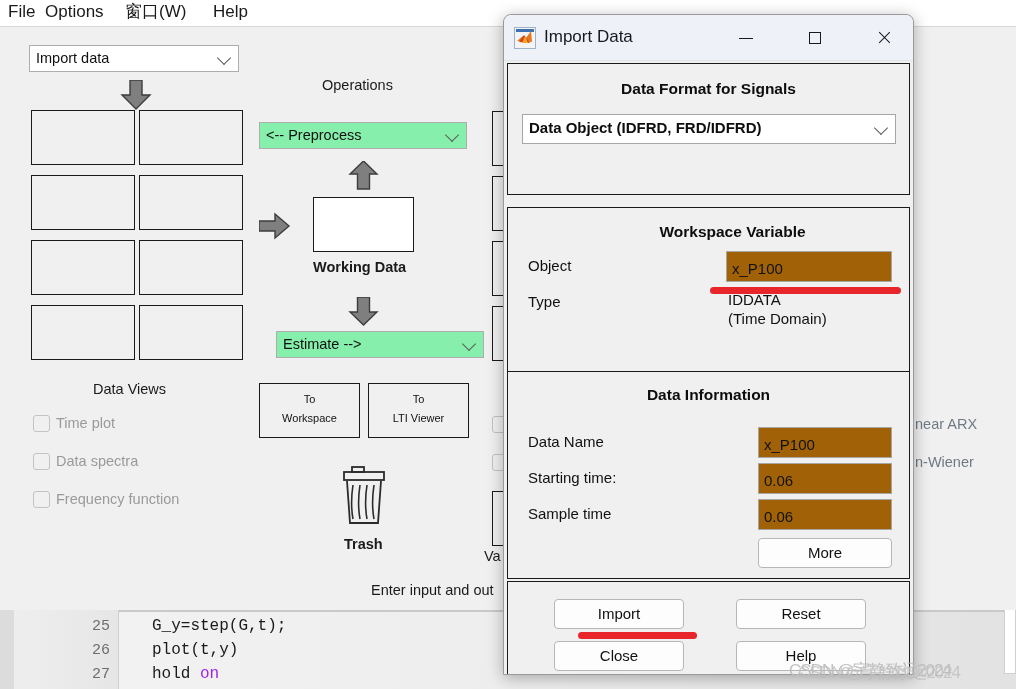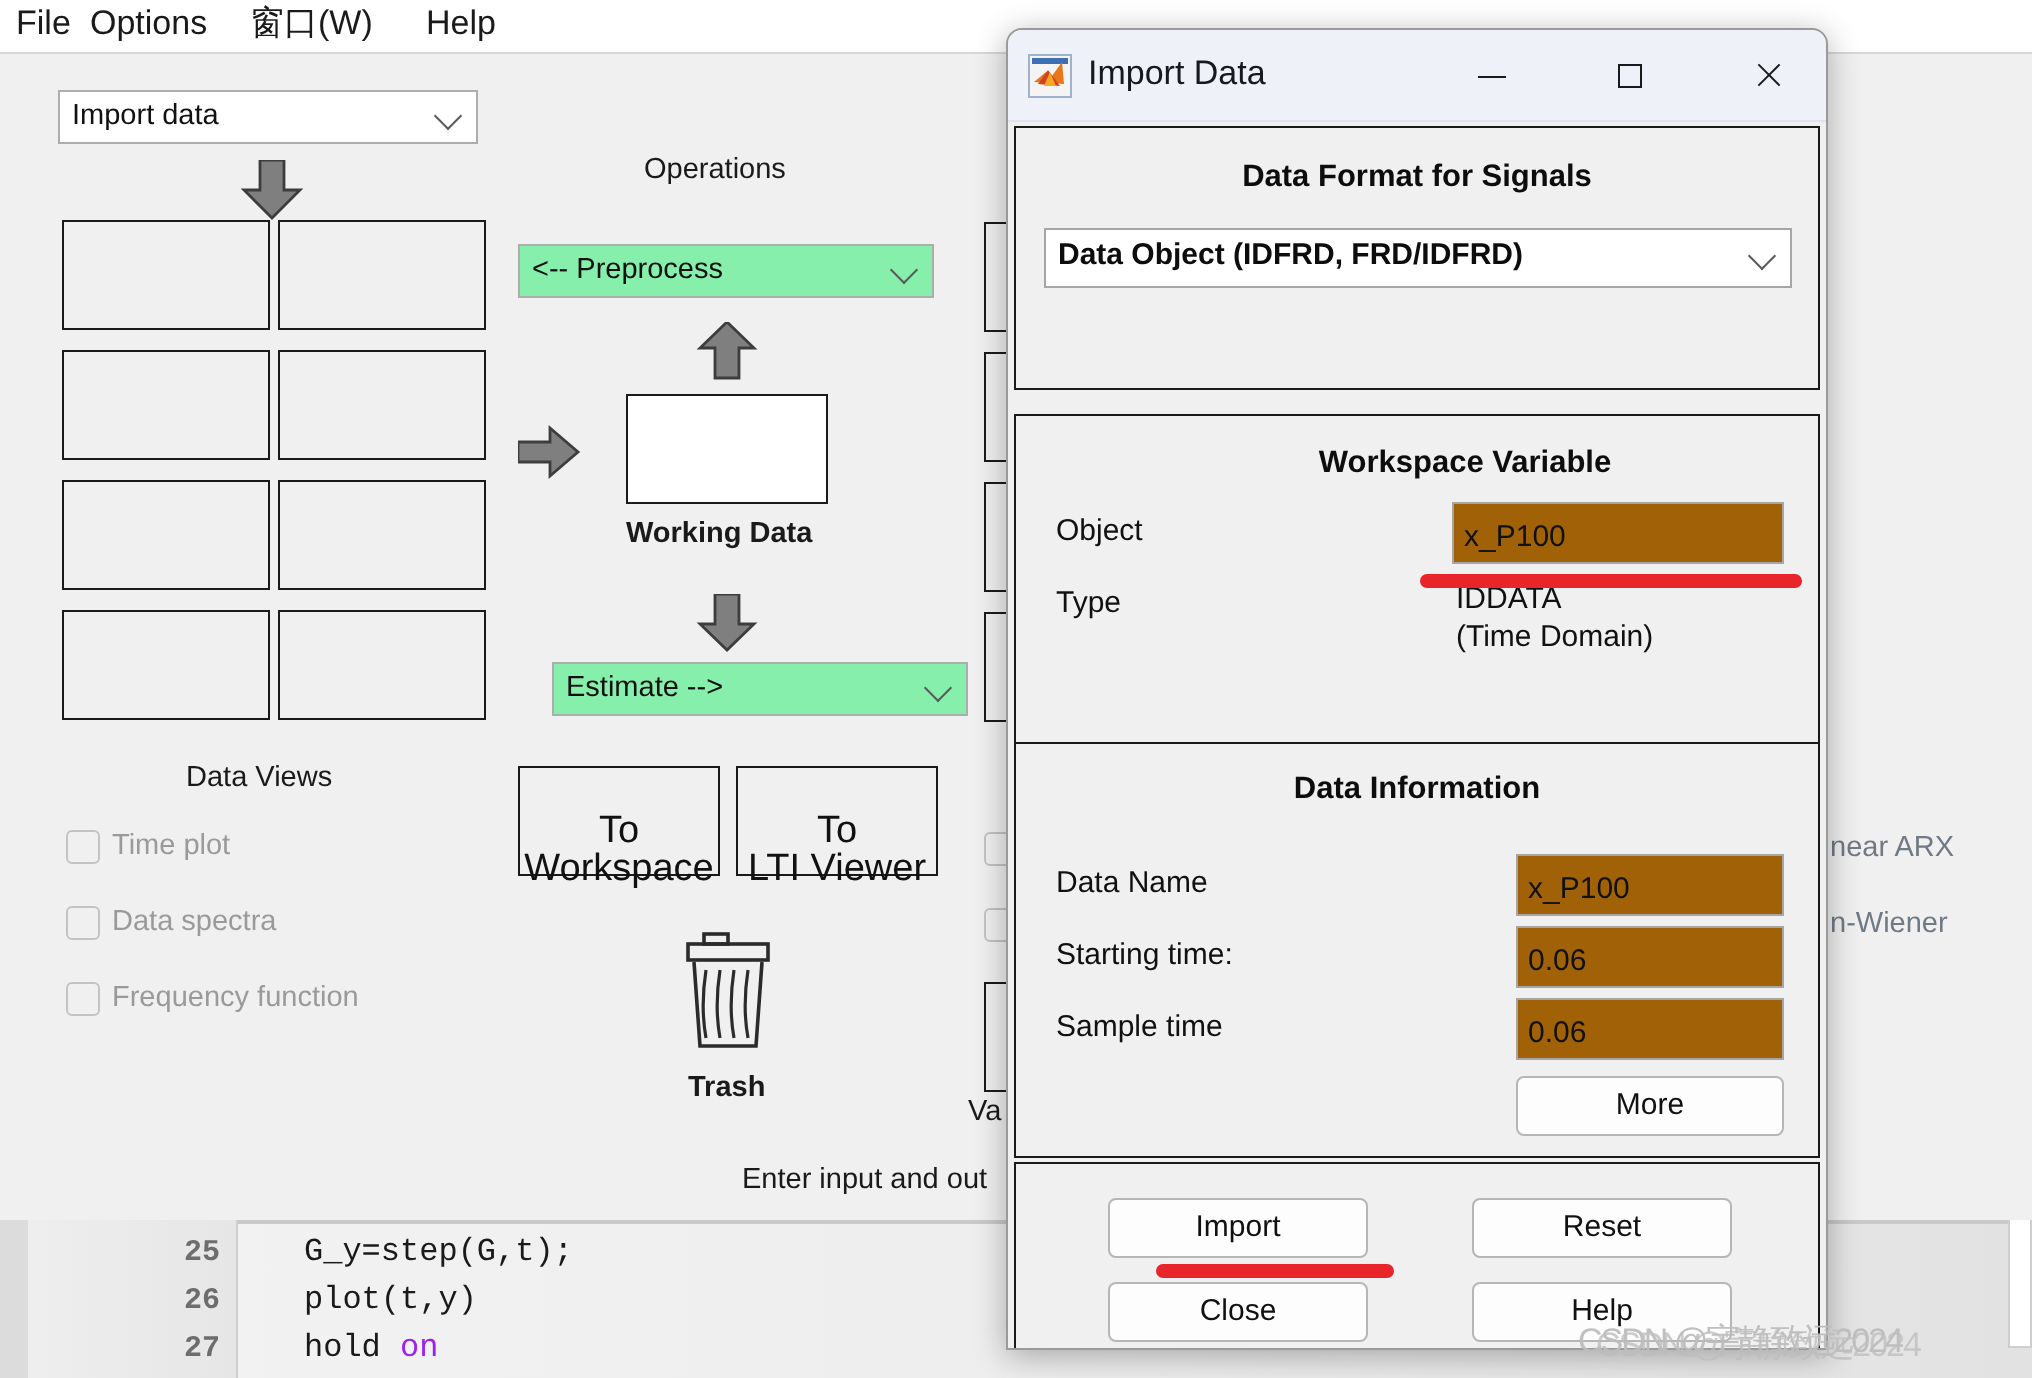--- a/index.html
+++ b/index.html
@@ -53,22 +53,22 @@
   .lbl-b{position:absolute;font-size:14.5px;color:#1a1a1a;font-weight:bold;white-space:nowrap;}
 
   .cbx{
     position:absolute;width:17px;height:17px;border:1.2px solid #c3c3c3;
     border-radius:3px;background:#f0f0f0;box-sizing:border-box;
   }
   .cbx-lbl{position:absolute;font-size:14.5px;color:#9a9a9a;white-space:nowrap;}
 
   .opbtn{
     position:absolute;border:1.6px solid #1a1a1a;background:#f0f0f0;
-    box-sizing:border-box;text-align:center;font-size:19px;color:#111;
-    line-height:19px;padding-top:22px;
+    box-sizing:border-box;text-align:center;font-size:11px;color:#111;
+    line-height:19px;padding-top:6px;
   }
   .opcombo{
     position:absolute;height:27px;background:#86efac;border:1px solid #adadad;
     box-sizing:border-box;
   }
   .opcombo .txt{position:absolute;left:6px;top:4px;font-size:14.5px;color:#111;}
 
   #working-data-box{
     position:absolute;left:313px;top:197px;width:101px;height:55px;
     border:1.6px solid #1a1a1a;background:#ffffff;box-sizing:border-box;
@@ -91,21 +91,21 @@
 
   
   #editor{
     position:absolute;left:0;top:610px;width:1016px;height:79px;
     background:linear-gradient(to right,#f3f3f3 0%,#ededed 55%,#e2e2e2 100%);
     overflow:hidden;
   }
   #editor-left-rail{position:absolute;left:0;top:0;width:14px;height:79px;background:#dcdcdc;}
   #editor-gutter{position:absolute;left:14px;top:0;width:104px;height:79px;
     background:linear-gradient(to right,#eeeeee,#e6e6e6);border-right:1px solid #cfcfcf;}
-  .ln{position:absolute;right:8px;font-family:"Liberation Mono",monospace;font-size:15px;color:#6d6d6d;font-weight:bold;}
+  .ln{position:absolute;right:8px;font-family:"Liberation Mono",monospace;font-size:15px;color:#6d6d6d;}
   .code{position:absolute;left:152px;font-family:"Liberation Mono",monospace;font-size:16px;color:#1a1a1a;white-space:pre;}
   .kw{color:#a020f0;}
   #editor-topline{position:absolute;left:0;top:0;width:1016px;height:2px;background:#c9c9c9;}
   #editor-rightcard{position:absolute;left:1004px;top:0;width:12px;height:64px;background:#ffffff;border:1px solid #cfcfcf;border-top:none;box-sizing:border-box;}
 
   
   #dialog{
     position:absolute;left:503px;top:14px;width:411px;height:661px;
     background:#f0f0f0;
     border:1px solid #9a9a9a;

